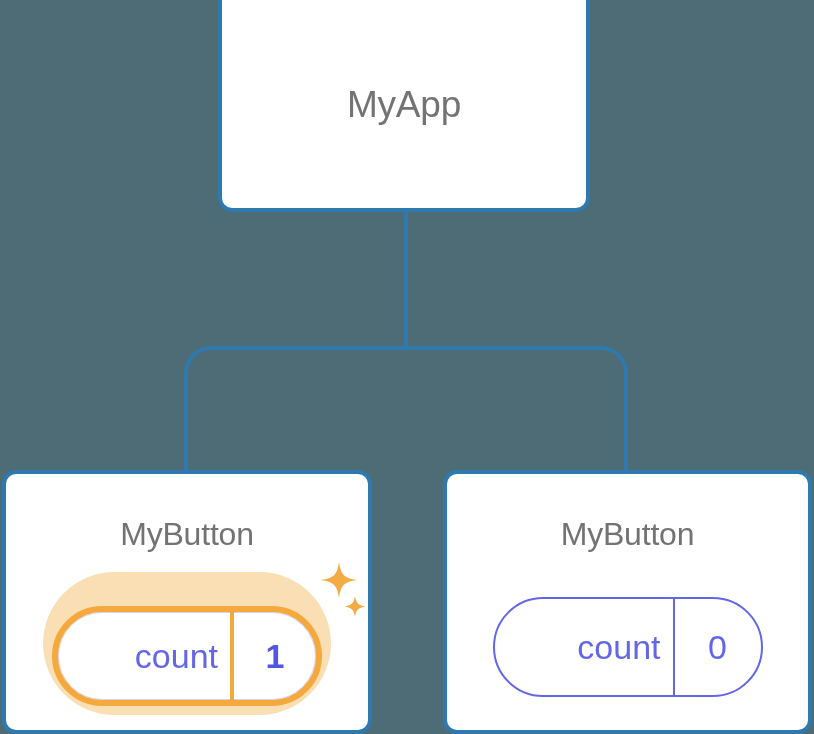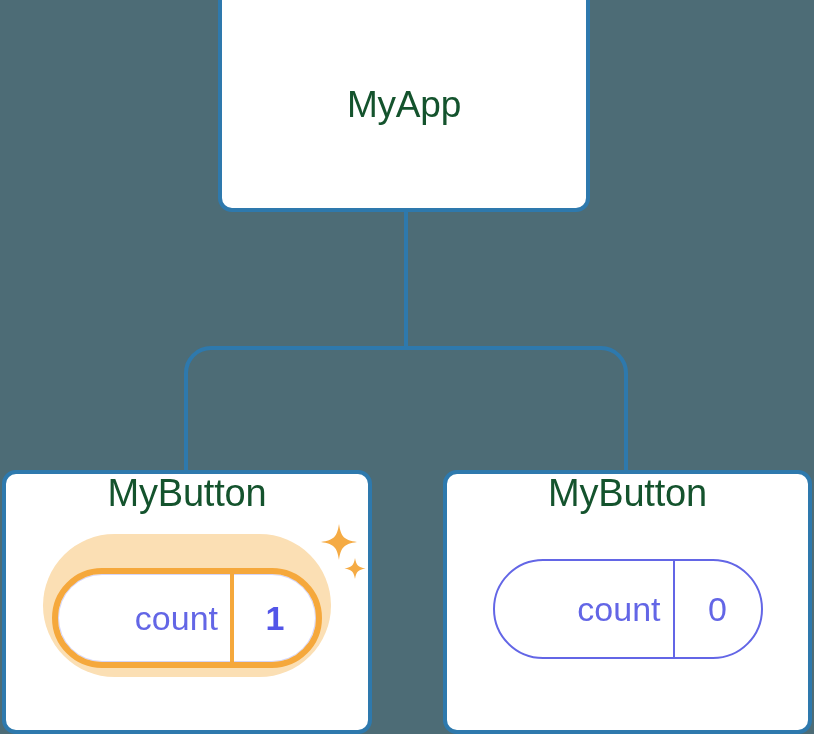--- a/index.html
+++ b/index.html
@@ -48,21 +48,21 @@
     height: 230px;
     display: flex;
     align-items: center;
     justify-content: center;
   }
   #card-root .card-title {
     margin-top: 14px;
   }
 
   .card-title {
-    color: #14532d;
+    color: #737373;
     font-size: 37px;
     font-weight: 400;
     letter-spacing: -0.2px;
     line-height: 1;
     white-space: nowrap;
   }
 
   
   .leaf {
     top: 470px;
@@ -75,21 +75,22 @@
 
   .leaf .card-inner {
     position: relative;
     width: 100%;
     height: 100%;
     display: flex;
     flex-direction: column;
     align-items: center;
   }
   .leaf .card-title {
-    font-size: 38px;
+    margin-top: 44px;
+    font-size: 32px;
   }
 
   
   .pill-wrap {
     position: relative;
     margin-top: 22px;
   }
   .pill {
     position: relative;
     display: flex;

